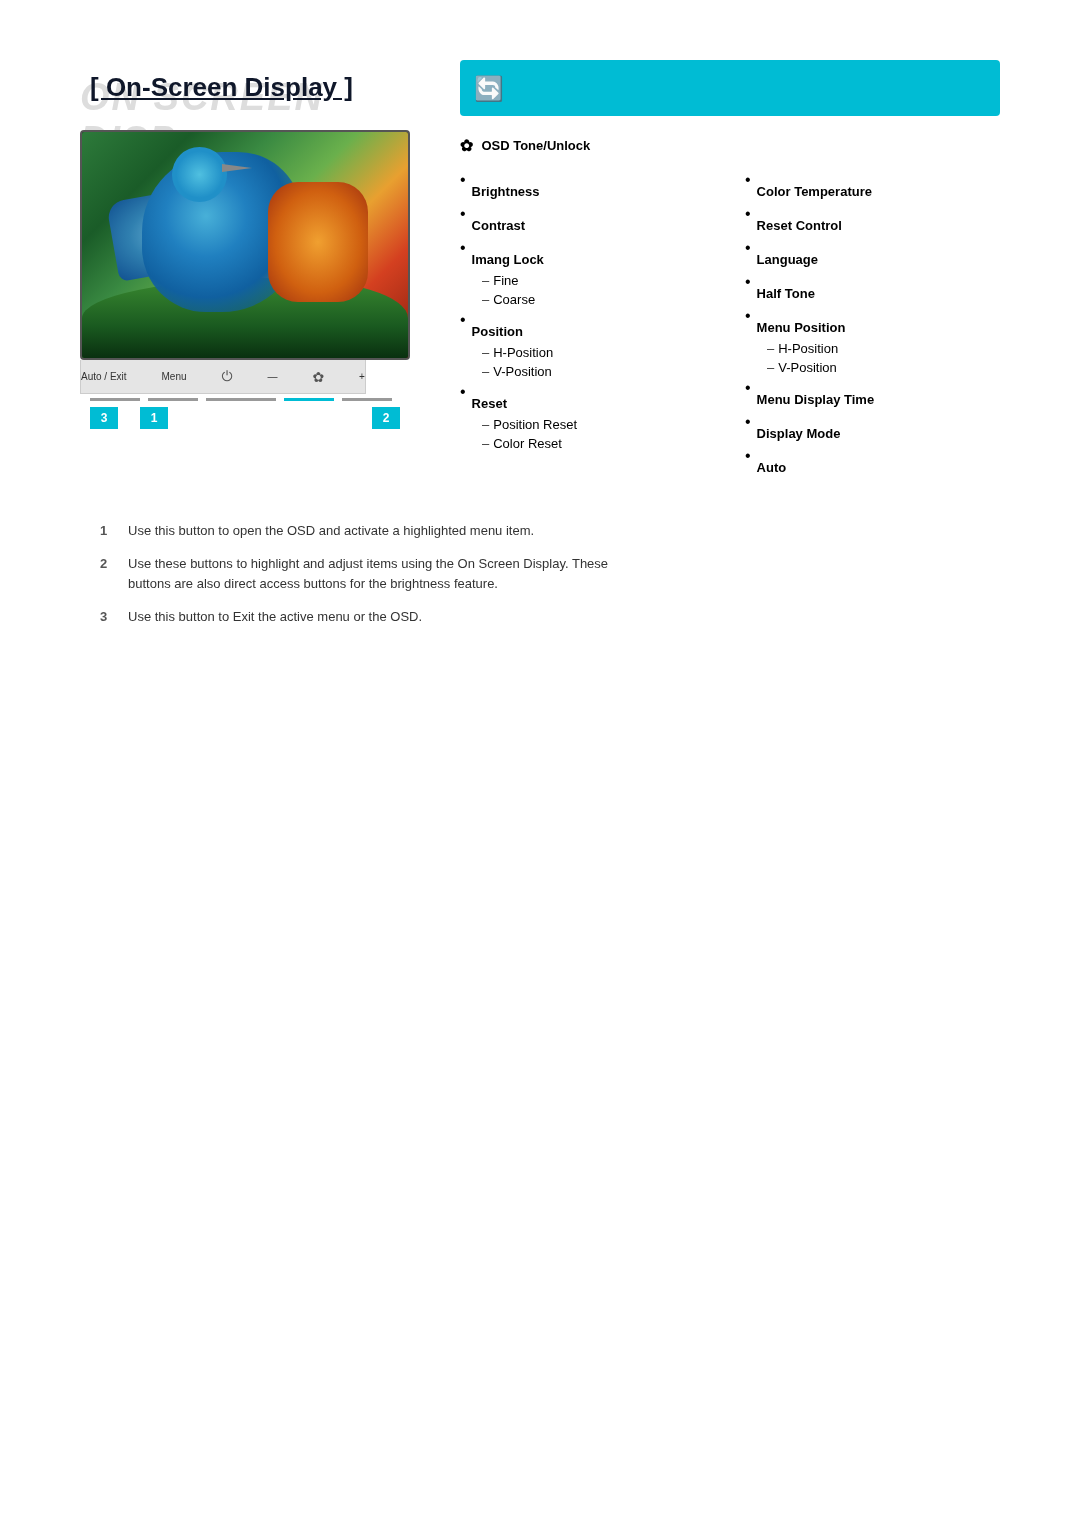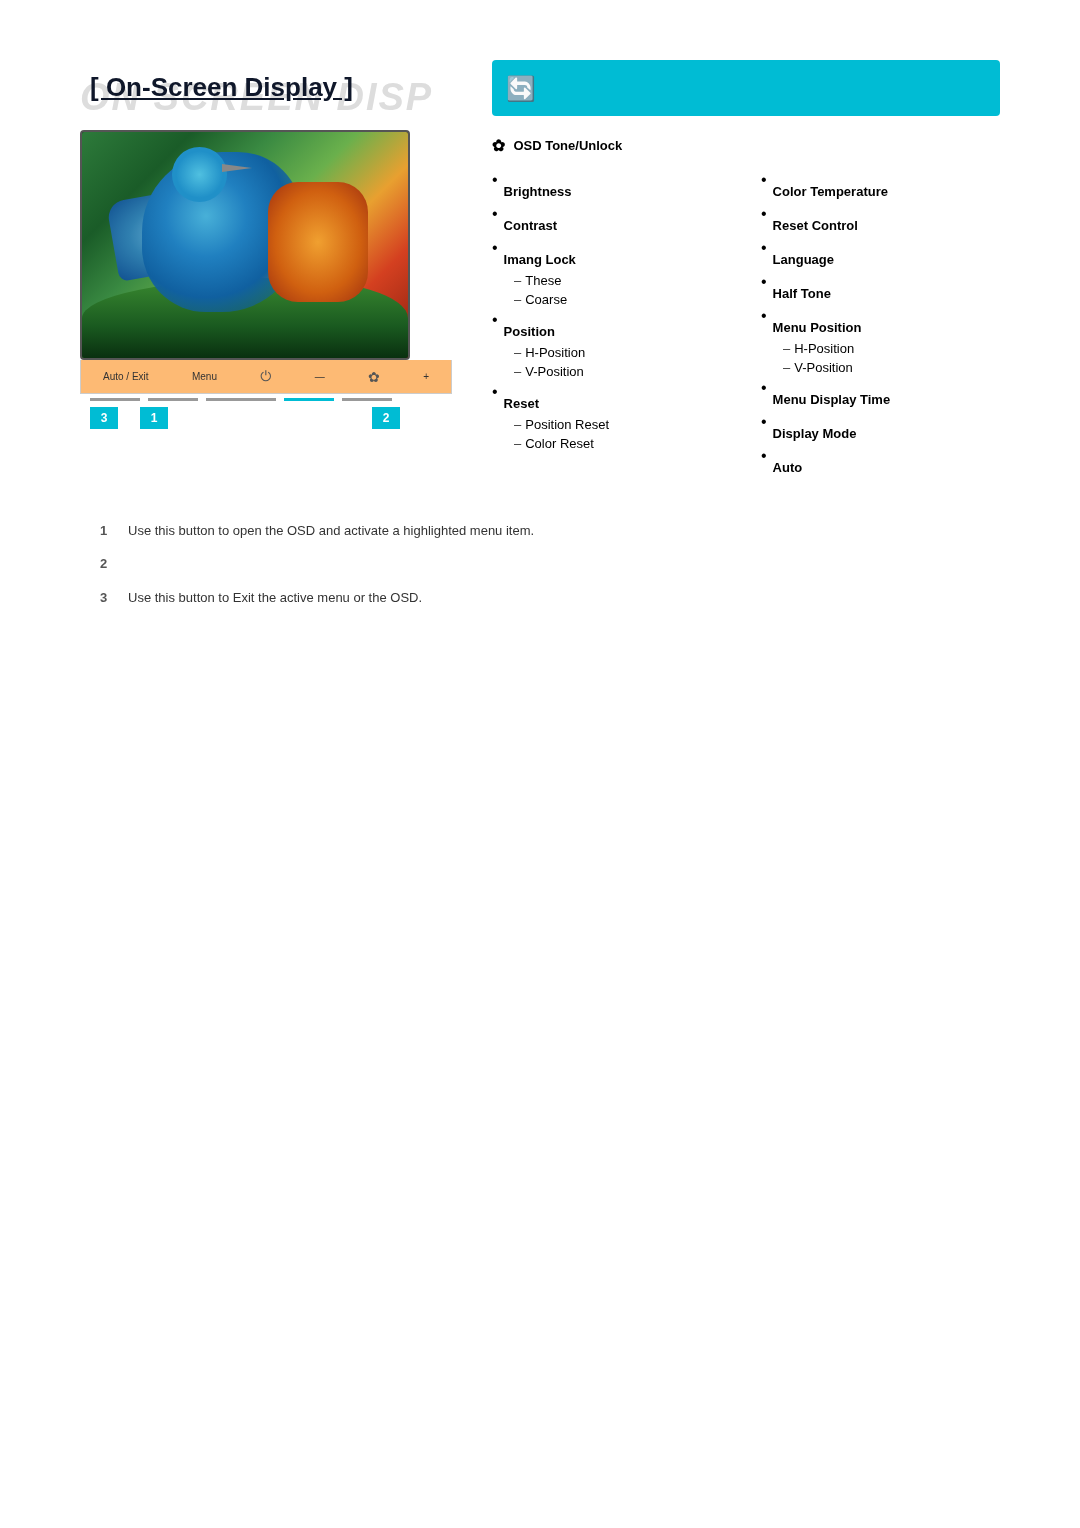--- a/index.html
+++ b/index.html
@@ -123,25 +123,25 @@
       right: 40px;
       width: 100px;
       height: 120px;
       background: radial-gradient(ellipse, #f0a030 0%, #d06010 60%, #a03010 100%);
       border-radius: 30px;
     }
     .controls-bar {
       display: flex;
       align-items: center;
       justify-content: space-between;
-      padding: 8px 22px;
+      padding: 8px 0;
       border: 1px solid #ccc;
       border-top: none;
-      background: #fdba74;
-      width: 372px;
+      background: #e5e5e5;
+      width: 286px;
       font-size: 11px;
       color: #333;
     }
     .control-label {
       font-size: 10px;
       color: #333;
     }
     .power-icon {
       font-size: 14px;
       color: #555;
@@ -343,21 +343,21 @@
           <div class="menu-item">
             <span class="menu-bullet">•</span>
             <span class="menu-item-text">Contrast</span>
           </div>
           <div class="menu-item">
             <span class="menu-bullet">•</span>
             <span class="menu-item-text">Imang Lock</span>
           </div>
           <div class="sub-item">
             <span class="sub-dash">–</span>
-            <span>These</span>
+            <span>Fine</span>
           </div>
           <div class="sub-item">
             <span class="sub-dash">–</span>
             <span>Coarse</span>
           </div>
           <div class="menu-item">
             <span class="menu-bullet">•</span>
             <span class="menu-item-text">Position</span>
           </div>
           <div class="sub-item">
@@ -428,19 +428,20 @@
     </div>
   </div>
 
   <div class="instructions">
     <div class="instruction-item">
       <span class="instruction-num">1</span>
       <span class="instruction-text">Use this button to open the OSD and activate a highlighted menu item.</span>
     </div>
     <div class="instruction-item">
       <span class="instruction-num">2</span>
+      <span class="instruction-text">Use these buttons to highlight and adjust items using the On Screen Display. These buttons are also direct access buttons for the brightness feature.</span>
     </div>
     <div class="instruction-item">
       <span class="instruction-num">3</span>
       <span class="instruction-text">Use this button to Exit the active menu or the OSD.</span>
     </div>
   </div>
 </div>
 
 </body></html>

